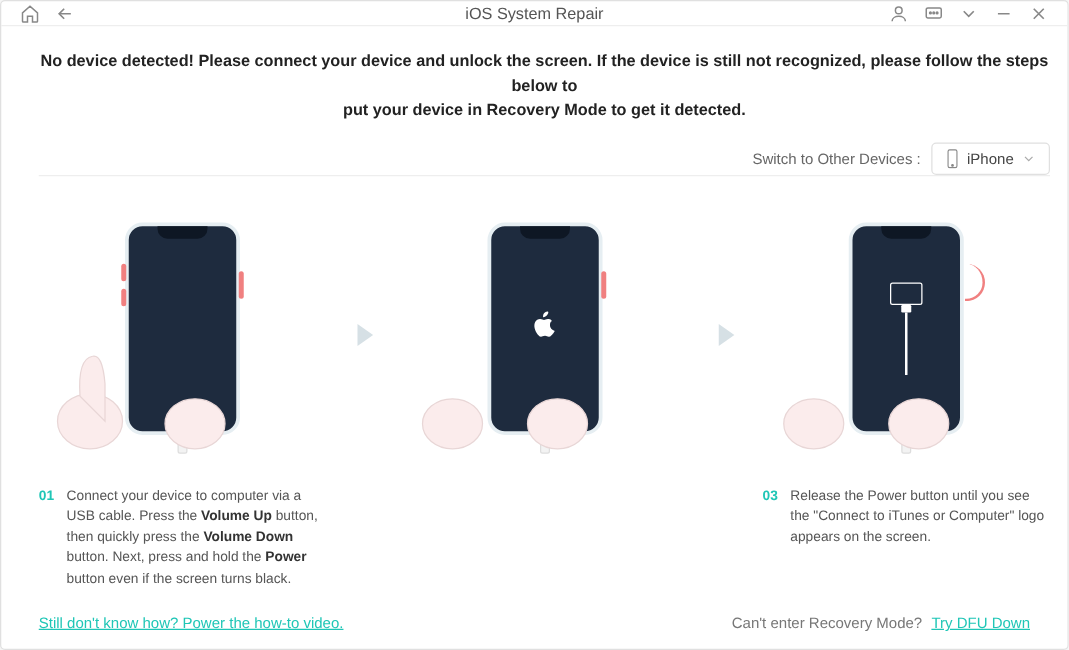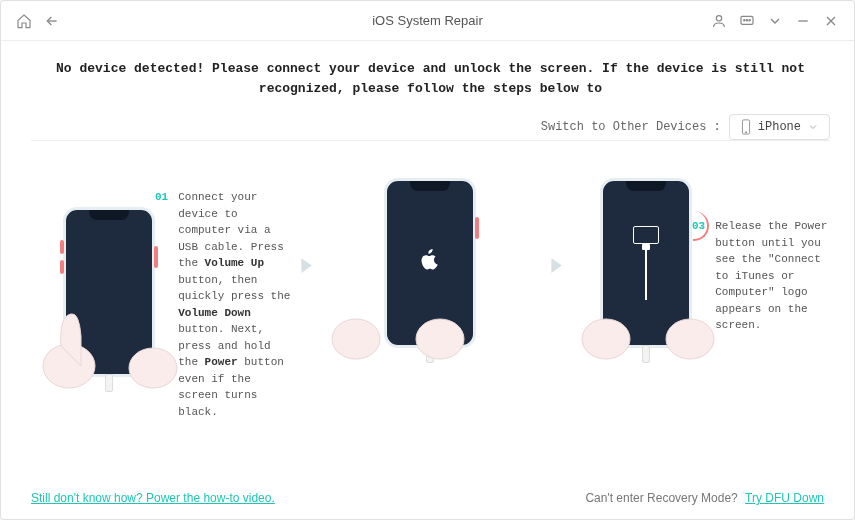--- a/index.html
+++ b/index.html
@@ -39,24 +39,23 @@
 }
 .icon-btn {
   width: 18px; height: 18px;
   display: flex; align-items: center; justify-content: center;
   cursor: pointer;
   color: #888;
 }
 .icon-btn svg { width: 16px; height: 16px; }
 .content {
   flex: 1;
-  padding: 18px 24px 10px 30px;
+  padding: 18px 14px 10px 30px;
   display: flex;
   flex-direction: column;
-  font-family: Liberation Mono, monospace;
 }
 .alert {
   text-align: center;
   font-size: 13px;
   font-weight: 700;
   color: #222;
   line-height: 1.5;
   margin-bottom: 16px;
 }
 .tabrow {
@@ -100,23 +99,22 @@
 .steps {
   display: flex;
   align-items: flex-start;
   justify-content: space-between;
   flex: 1;
   padding-top: 12px;
 }
 .step {
   width: 230px;
   display: flex;
-  flex-direction: row;
-  align-items: center;
-  margin-left: 32px;
+  flex-direction: column;
+  align-items: center;
 }
 .arrow {
   width: 30px;
   margin-top: 90px;
   color: #d6e0e5;
 }
 .phone-illus {
   width: 160px;
   height: 200px;
   display: flex;
@@ -290,20 +288,21 @@
         <svg viewBox="0 0 24 24" stroke="currentColor" stroke-width="2">
             <path d="M6 6l12 12M18 6L6 18"></path>
           </svg>
       </div>
     </div>
   </div>
 
   <div class="content">
     <div class="alert">
       <span>No device detected! Please connect your device and unlock the screen. If the device is still not recognized, please follow the steps below to</span><br>
+      <span>put your device in Recovery Mode to get it detected.</span>
     </div>
 
     <div class="tabrow">
       <div class="switch-group">
         <span>Switch to Other Devices :</span>
         <div class="device-select">
           <svg width="12" height="16" viewBox="0 0 24 36" fill="none" stroke="#888" stroke-width="2">
               <rect x="4" y="2" width="16" height="32" rx="3"></rect>
               <circle cx="12" cy="30" r="1.5" fill="#888"></circle>
             </svg>

